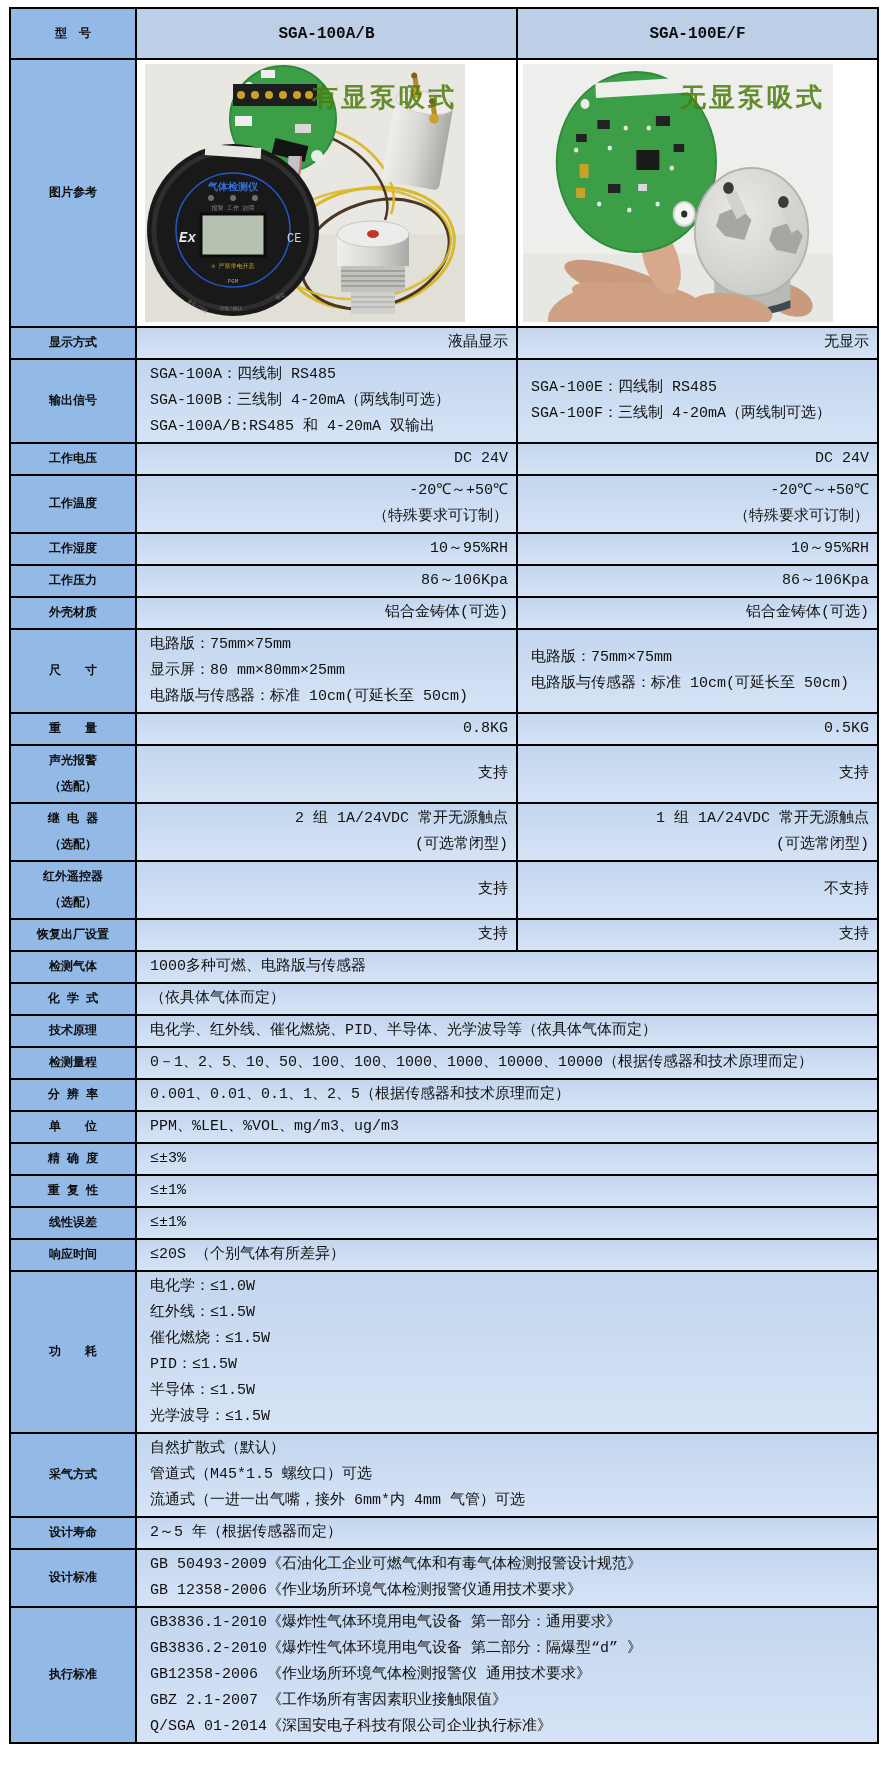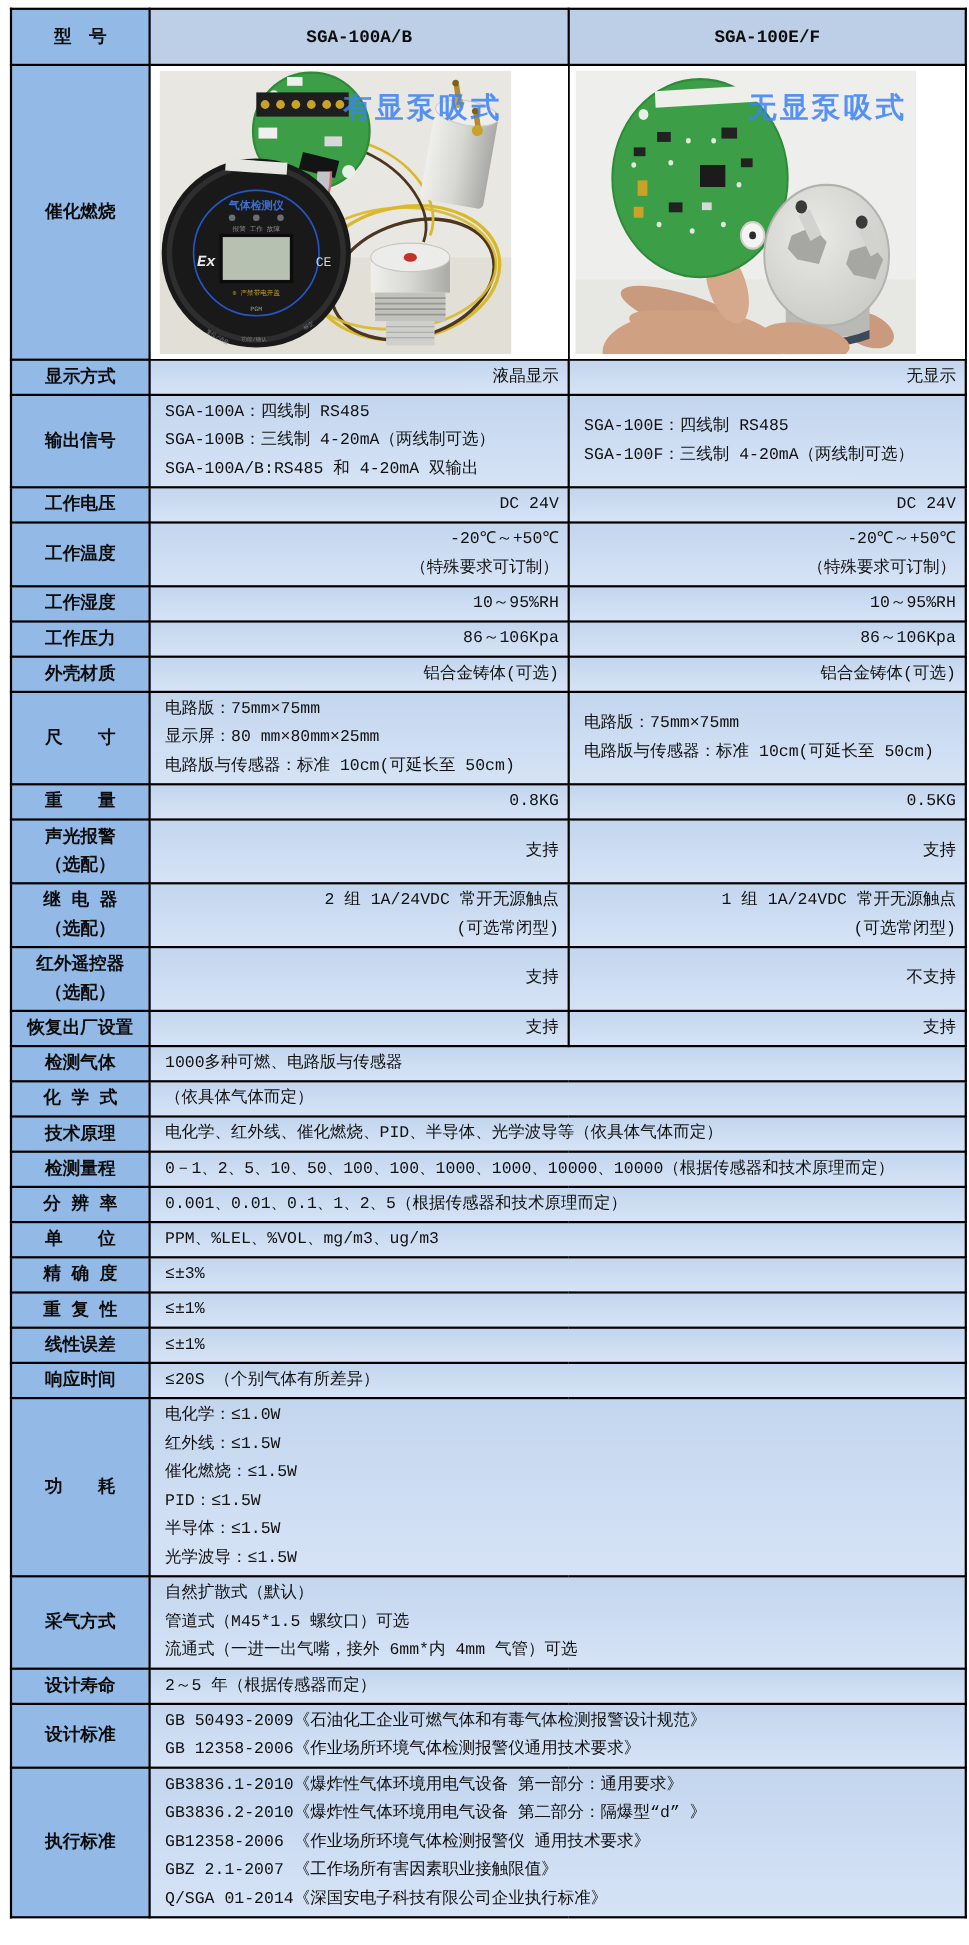--- a/index.html
+++ b/index.html
@@ -3,34 +3,34 @@
 <meta charset="utf-8">
 <style>
   html,body{margin:0;padding:0;background:#ffffff;}
   body{width:881px;font-family:"Liberation Mono","DejaVu Sans Mono",monospace;color:#111;}
   .sheet{padding:7px 2px 8px 9px;}
   table.spec{border-collapse:collapse;width:868px;table-layout:fixed;}
   col.c-label{width:126px;}
   col.c-a{width:381px;}
   col.c-b{width:361px;}
   th,td{border:2px solid #000;vertical-align:middle;}
-  th.label{background:#93b9e6;font-weight:bold;font-size:16px;text-align:center;padding:2px 2px;color:#0d0d0d;}
+  th.label{background:#93b9e6;font-weight:bold;font-size:12px;text-align:center;padding:2px 2px;color:#0d0d0d;}
   th.model{background:#bccfe6;font-weight:bold;font-size:16px;text-align:center;padding:10px 2px;color:#0d0d0d;}
   td.val{background:linear-gradient(180deg,#c3d6ee 0%,#d6e3f6 100%);font-size:15px;padding:2px 8px;}
   td.center{text-align:right;}
   td.left{text-align:left;padding-left:13px;}
   .line{line-height:26px;white-space:nowrap;overflow:hidden;}
   th .line{line-height:26px;white-space:nowrap;}
   tr.hdr th{height:29px;}
   td.photo-cell{background:#ffffff;padding:0;height:266px;position:relative;}
   .photo{position:absolute;top:4px;bottom:4px;overflow:hidden;}
   .photo.pa{left:8px;width:320px;}
   .photo.pb{left:5px;width:310px;}
   .photo svg{display:block;width:100%;height:100%;}
-  .watermark{position:absolute;top:16px;right:8px;font-size:26px;font-weight:bold;color:#3b82f6;letter-spacing:3px;opacity:.85;}
+  .watermark{position:absolute;top:16px;right:8px;font-size:26px;font-weight:bold;color:#4d7c0f;letter-spacing:3px;opacity:.85;}
 </style>
 </head>
 <body>
 
 <div class="sheet">
   <table class="spec">
     <colgroup>
       <col class="c-label">
         <col class="c-a">
         <col class="c-b">
@@ -43,21 +43,21 @@
         <th class="model">
             <div class="line">SGA-100A/B</div>
           </th>
         <th class="model">
             <div class="line">SGA-100E/F</div>
           </th>
       </tr>
 
       <tr>
         <th class="label">
-            <div class="line">催化燃烧</div>
+            <div class="line">图片参考</div>
           </th>
 
         <td class="photo-cell">
           <div class="photo pa">
             <svg viewBox="0 0 320 258" preserveAspectRatio="none">
               <defs>
                 <linearGradient id="silv" x1="0" y1="0" x2="1" y2="0">
                   <stop offset="0" stop-color="#efefeb"></stop>
                     <stop offset="0.5" stop-color="#d7d7d3"></stop>
                     <stop offset="1" stop-color="#a9a9a5"></stop>

